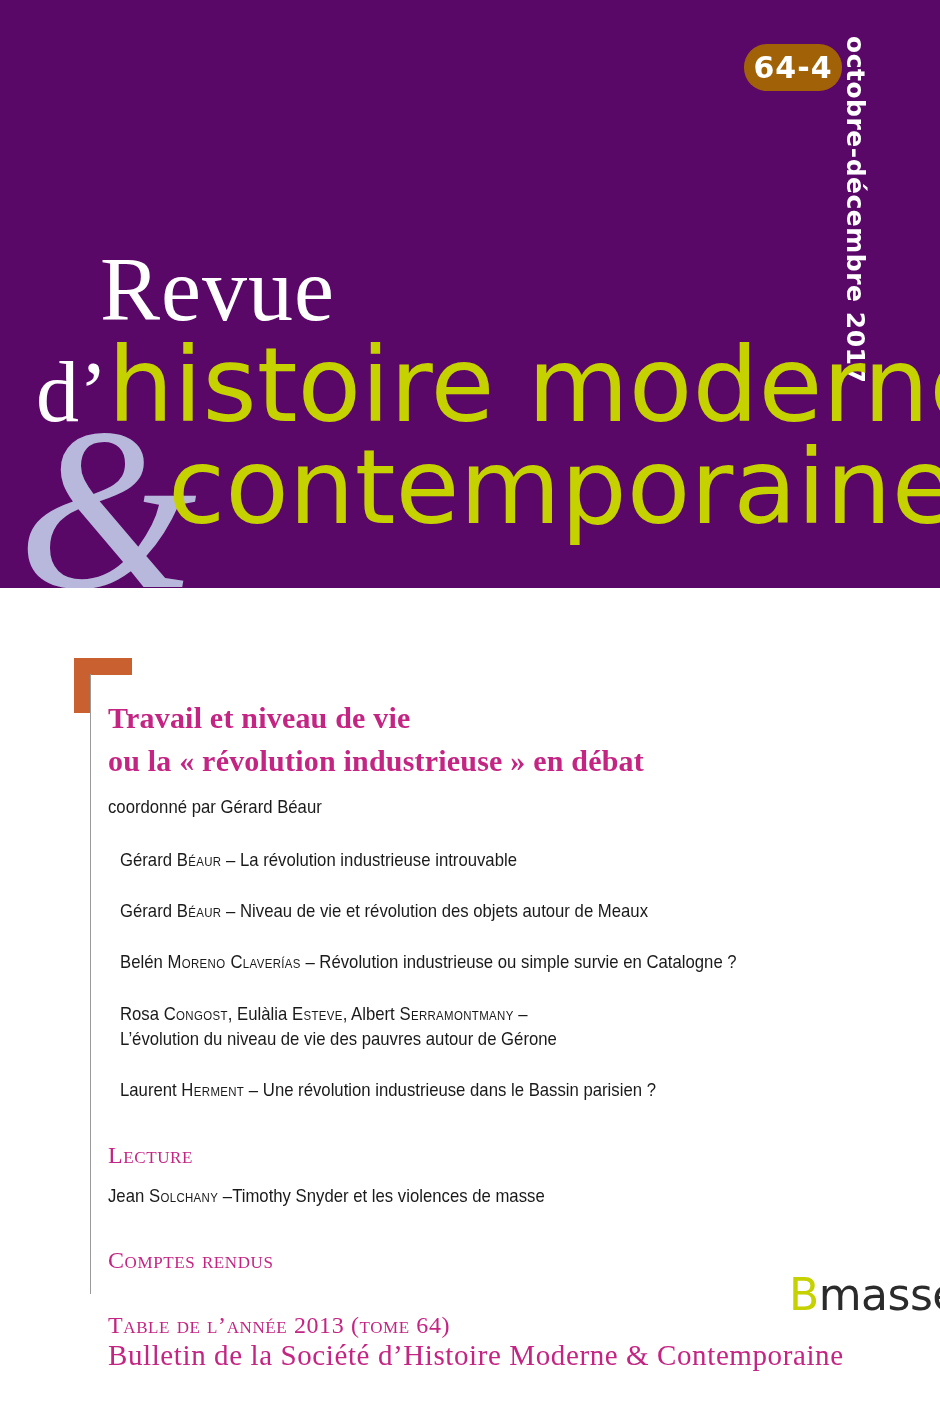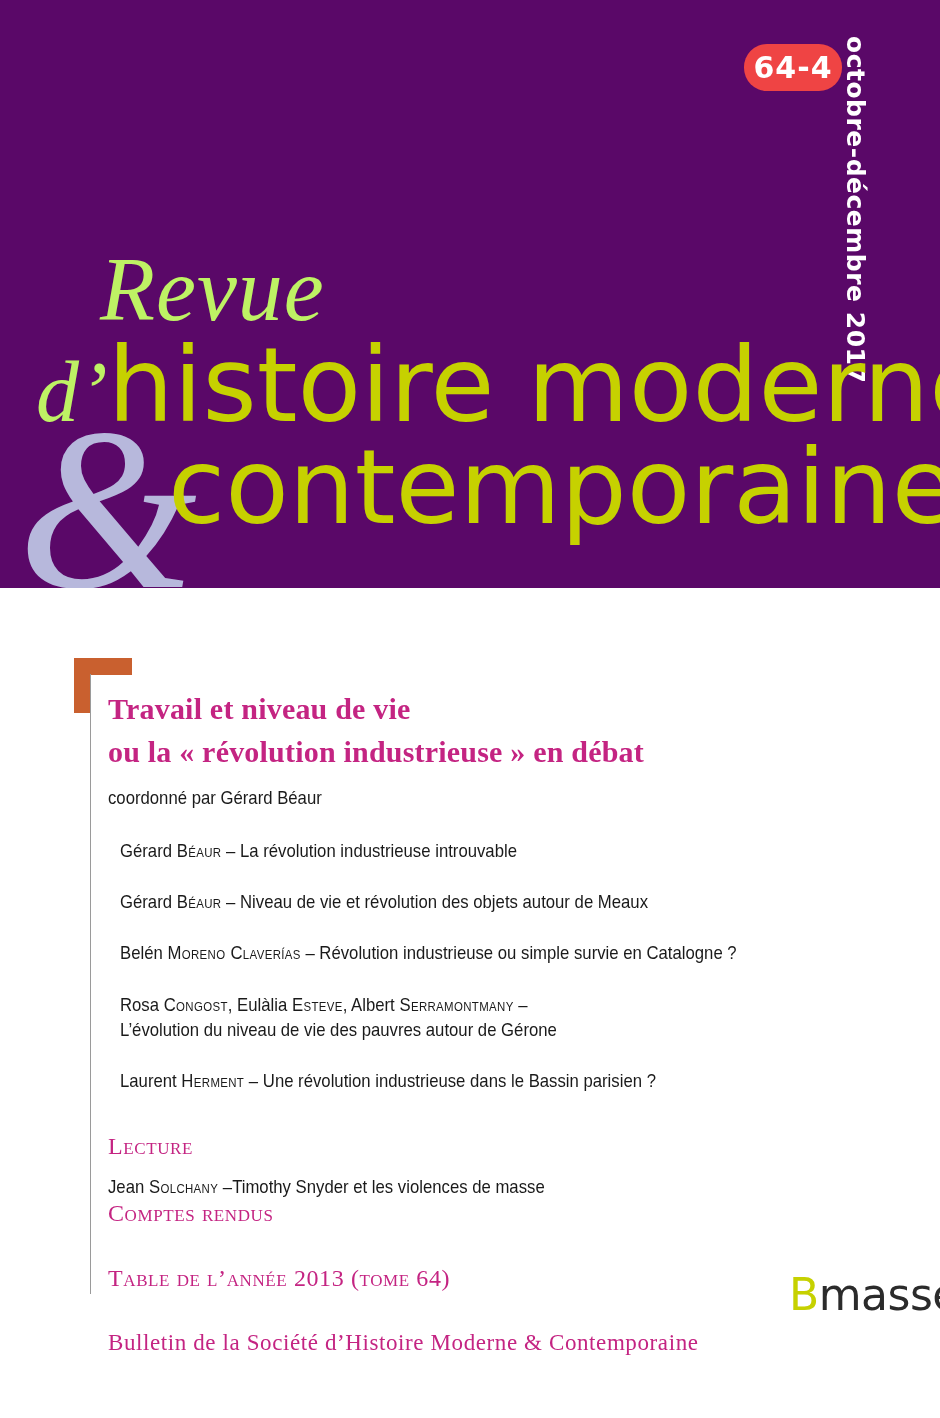--- a/index.html
+++ b/index.html
@@ -26,21 +26,21 @@
     overflow: hidden;
   }
 
   
   #issue-badge {
     position: absolute;
     left: 744px;
     top: 44px;
     width: 98px;
     height: 47px;
-    background: #ef4444;
+    background: #a16207;
     border-radius: 23px;
     display: flex;
     align-items: center;
     justify-content: center;
   }
   #issue-badge-label {
     color: #ffffff;
     font-family: "DejaVu Sans", sans-serif;
     font-size: 30px;
     font-weight: bold;
@@ -68,22 +68,21 @@
 
   
   #masthead-title {
     position: absolute;
     left: 0; top: 0;
     width: 940px;
     height: 588px;
   }
   .mh-serif {
     font-family: "Liberation Serif", "DejaVu Serif", serif;
-    color: #bef264;
-    font-style: italic;
+    color: #ffffff;
   }
   .mh-sans {
     font-family: "DejaVu Sans", sans-serif;
     color: #C6D100;
     font-weight: normal;
   }
 
   #mh-revue {
     position: absolute;
     left: 100px;
@@ -170,21 +169,21 @@
     left: 108px;
     top: 96px;
     width: 800px;
   }
   #dossier-title {
     color: #C42482;
     font-family: "Liberation Serif", "DejaVu Serif", serif;
     font-size: 30px;
     font-weight: bold;
     line-height: 1.42;
-    margin: 4px 0 2px 0;
+    margin: 13px 0 2px 0;
     letter-spacing: 0.2px;
   }
   #dossier-title .tl { display: block; }
 
   #dossier-editor {
     color: #1A1A1A;
     font-family: "Liberation Sans", sans-serif;
     font-size: 19px;
     line-height: 1.4;
     margin: 12px 0 0 0;
@@ -219,26 +218,25 @@
     color: #C42482;
     font-family: "Liberation Serif", "DejaVu Serif", serif;
     font-size: 24px;
     font-weight: normal;
     font-variant: small-caps;
     letter-spacing: 0.6px;
     margin: 0;
   }
   #lecture-head { margin-top: 40px; }
   #lecture-item { margin-top: 14px; }
-  #comptes-head { }
+  #comptes-head { margin-top: 38px; }
   #table-head { margin-top: 38px; }
   #bulletin-head {
-    margin-top: 38px;
     font-variant: normal;
-    font-size: 23px;
+    font-size: 29px;
   }
 
   
   #belin-logo {
     position: absolute;
     left: 789px;
     top: 685px;
     font-family: "DejaVu Sans", sans-serif;
     font-size: 44px;
     line-height: 1;

